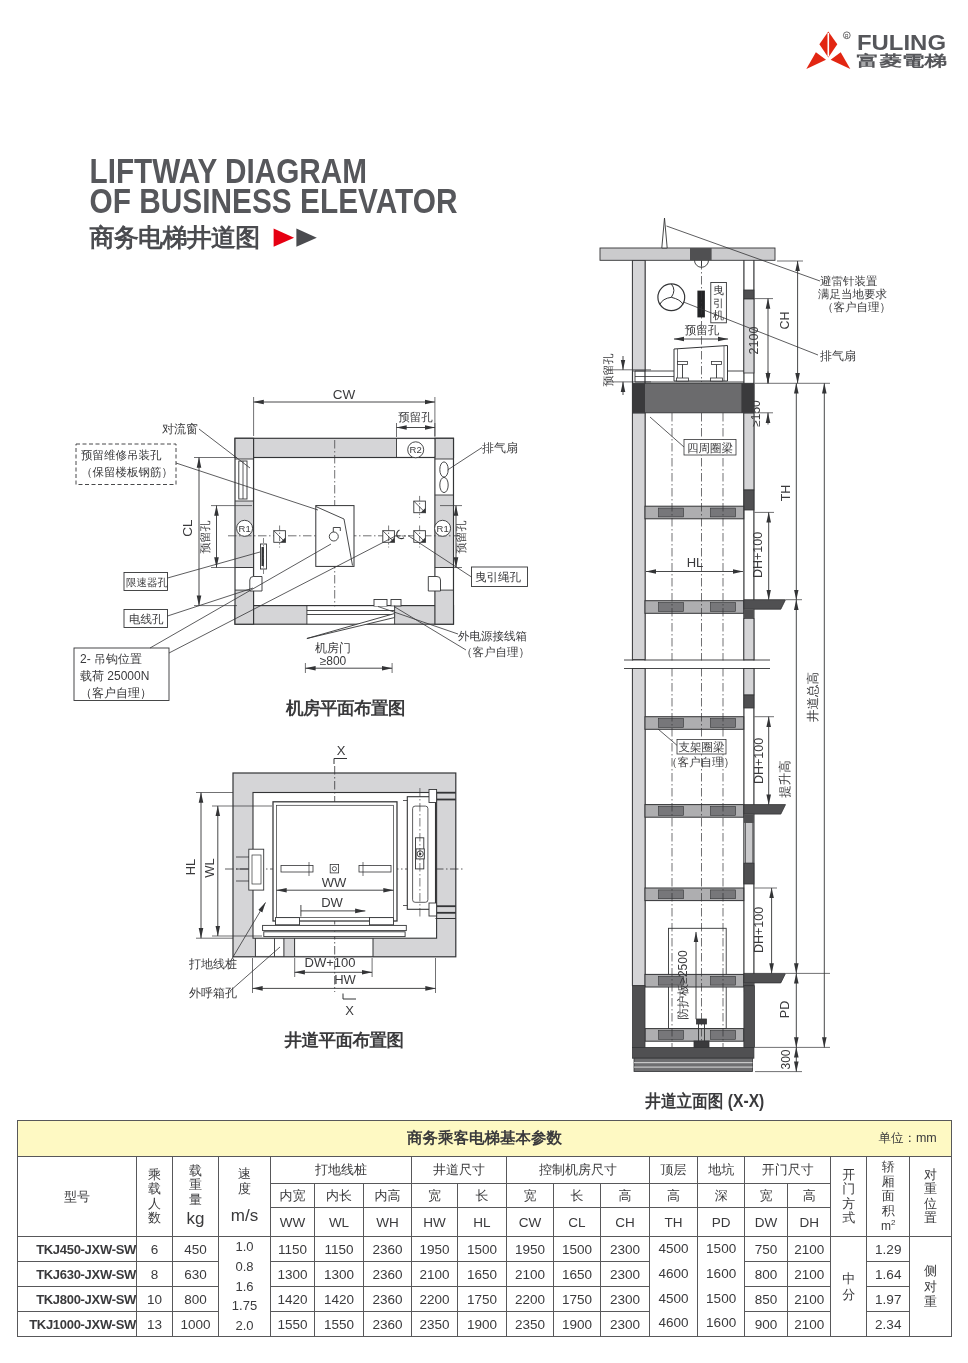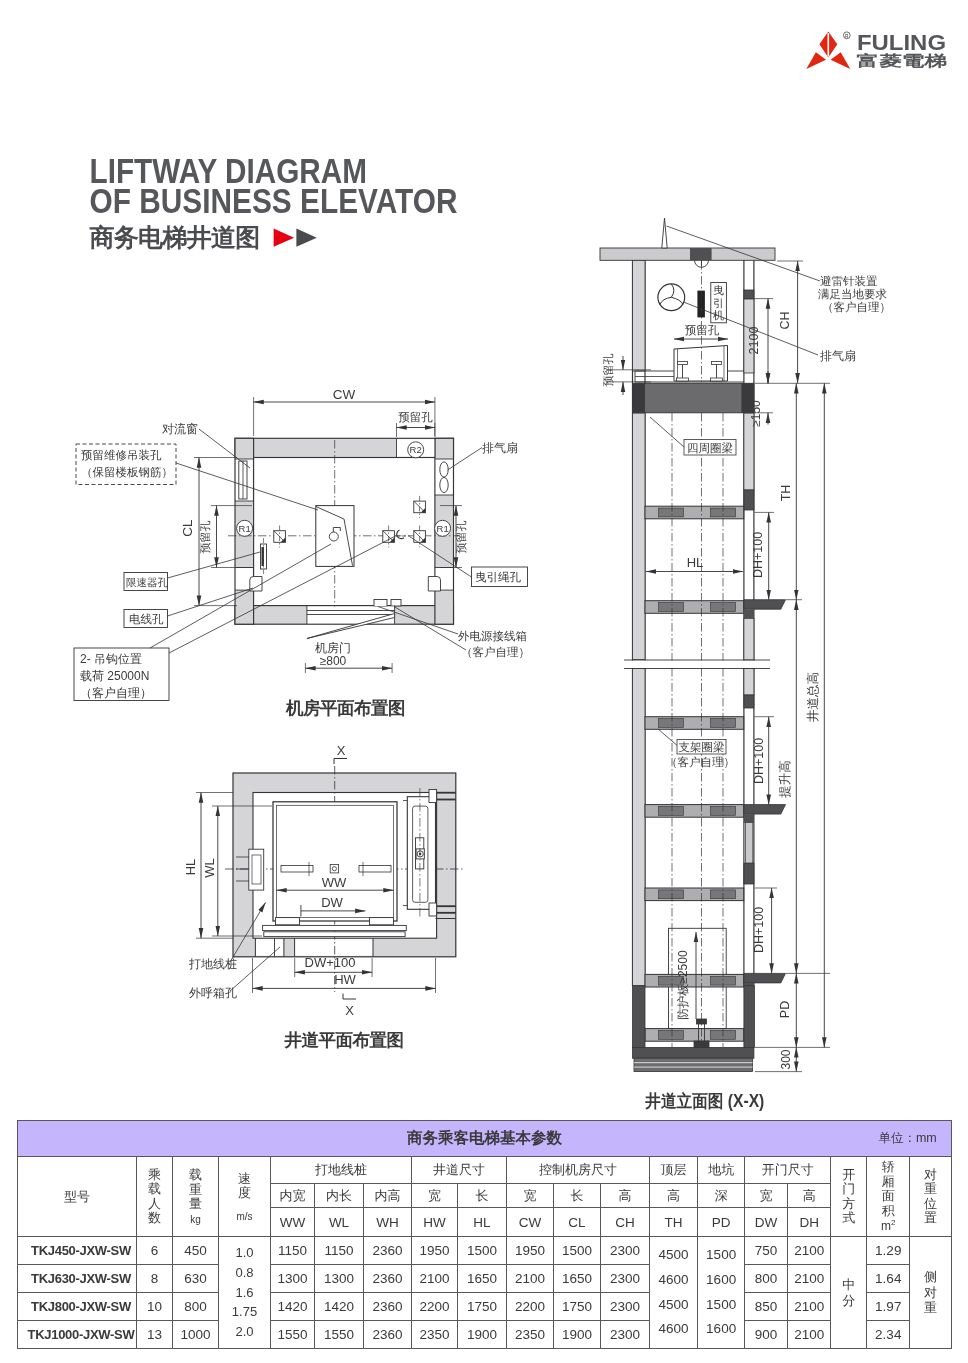--- a/index.html
+++ b/index.html
@@ -6,24 +6,24 @@
 #page{position:relative;width:784px;height:1363px;}
 svg text{font-family:"Liberation Sans",sans-serif;}
 #tablewrap{position:absolute;left:17px;top:1120px;width:934px;}
 table{border-collapse:collapse;table-layout:fixed;width:933.7px;color:#3a3a3c;}
 td{border:1px solid #58585a;text-align:center;vertical-align:middle;font-size:13.5px;padding:0;overflow:hidden;}
 tr.titlebar td{height:36px;}
 tr.h1 td{height:27px;font-size:13px;}
 tr.h2 td{height:24px;font-size:13px;text-align:center;}
 tr.h3 td{height:29px;font-size:13.5px;}
 table tr:nth-child(n+5) td{height:24.75px;}
-td.mod{text-align:center;padding-left:8px;font-weight:bold;font-size:13px;letter-spacing:-0.3px;white-space:nowrap;}
+td.mod{text-align:right;padding-left:8px;font-weight:bold;font-size:13px;letter-spacing:-0.3px;white-space:nowrap;}
 .vs{font-size:13px;line-height:14.5px;}
 .vs2{font-size:13px;line-height:15.5px;}
-td.nb{padding:6px;}
+td.nb{padding:0;}
 .sp{height:19.8px;line-height:19.8px;font-size:13px;}
 .r4{height:24.75px;line-height:24.75px;}
 </style></head>
 <body>
 <div id="page">
 <svg width="968" height="1363" viewBox="0 0 968 1363">
 <defs>
 <marker id="ar" viewBox="0 0 11 6" markerWidth="11" markerHeight="6" refX="10.2" refY="3" orient="auto-start-reverse" markerUnits="userSpaceOnUse">
           <path d="M10.5,3 L0,0.7 L0,5.3 Z" fill="#333436"></path>
         </marker>
@@ -405,34 +405,34 @@
           <col style="width:48.5px">
           <col style="width:46.7px">
           <col style="width:43.2px">
           <col style="width:43.1px">
           <col style="width:35.9px">
           <col style="width:43.2px">
           <col style="width:41.3px">
         </colgroup>
 <tbody>
           <tr class="titlebar">
-            <td colspan="19" style="position:relative;text-align:center;font-weight:bold;font-size:15.5px;background:#c4b5fd;">商务乘客电梯基本参数<span style="position:absolute;right:14px;top:0;bottom:0;display:flex;align-items:center;font-weight:normal;font-size:12.5px;">单位：mm</span></td>
+            <td colspan="19" style="position:relative;text-align:center;font-weight:bold;font-size:15.5px;background:#fef9c3;">商务乘客电梯基本参数<span style="position:absolute;right:14px;top:0;bottom:0;display:flex;align-items:center;font-weight:normal;font-size:12.5px;">单位：mm</span></td>
           </tr>
 <tr class="h1">
  <td rowspan="3">型号</td>
  <td rowspan="3">
               <div class="vs">乘<br>载<br>人<br>数</div>
             </td>
  <td rowspan="3">
               <div class="vs">载<br>重<br>量</div>
-              <div style="font-size:10px;margin-top:2px">kg</div>
+              <div style="font-size:17px;margin-top:2px">kg</div>
             </td>
  <td rowspan="3">
               <div class="vs">速<br>度</div>
-              <div style="font-size:10px;margin-top:10px">m/s</div>
+              <div style="font-size:17px;margin-top:10px">m/s</div>
             </td>
  <td colspan="3">打地线桩</td>
  <td colspan="2">井道尺寸</td>
  <td colspan="3">控制机房尺寸</td>
  <td>顶层</td>
             <td>地坑</td>
  <td colspan="2">开门尺寸</td>
  <td rowspan="3">
               <div class="vs">开<br>门<br>方<br>式</div>
             </td>

